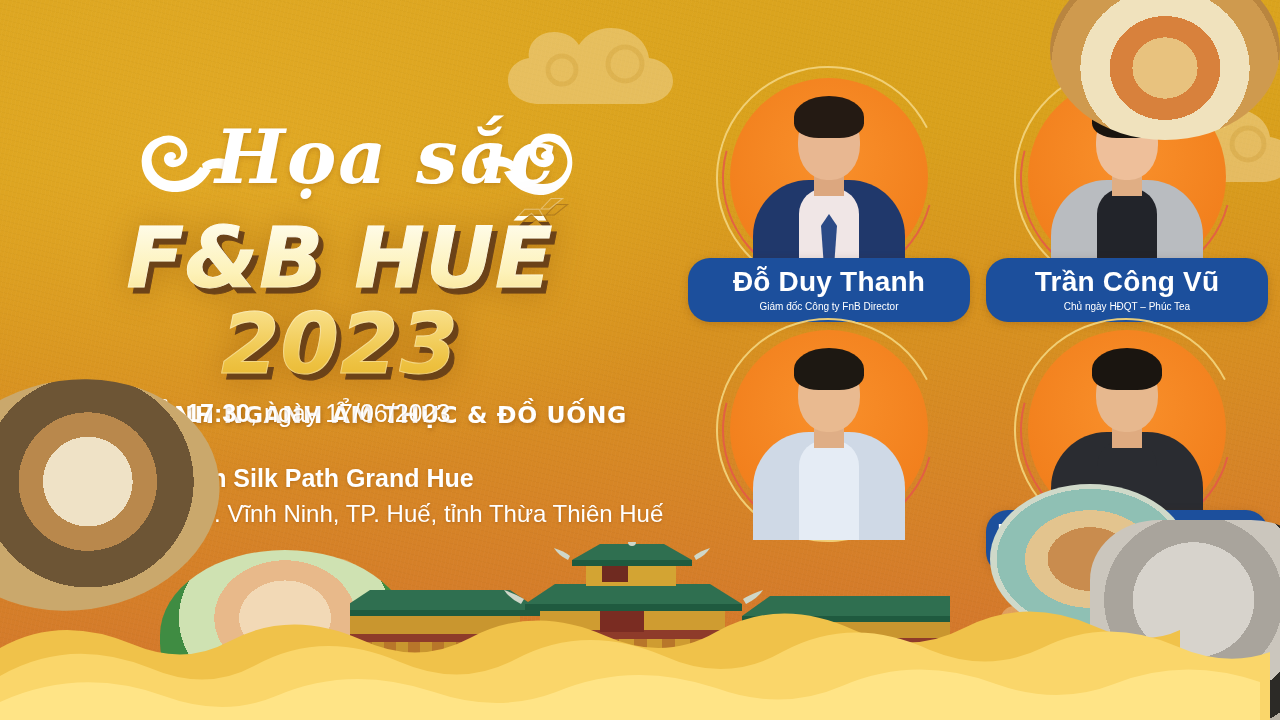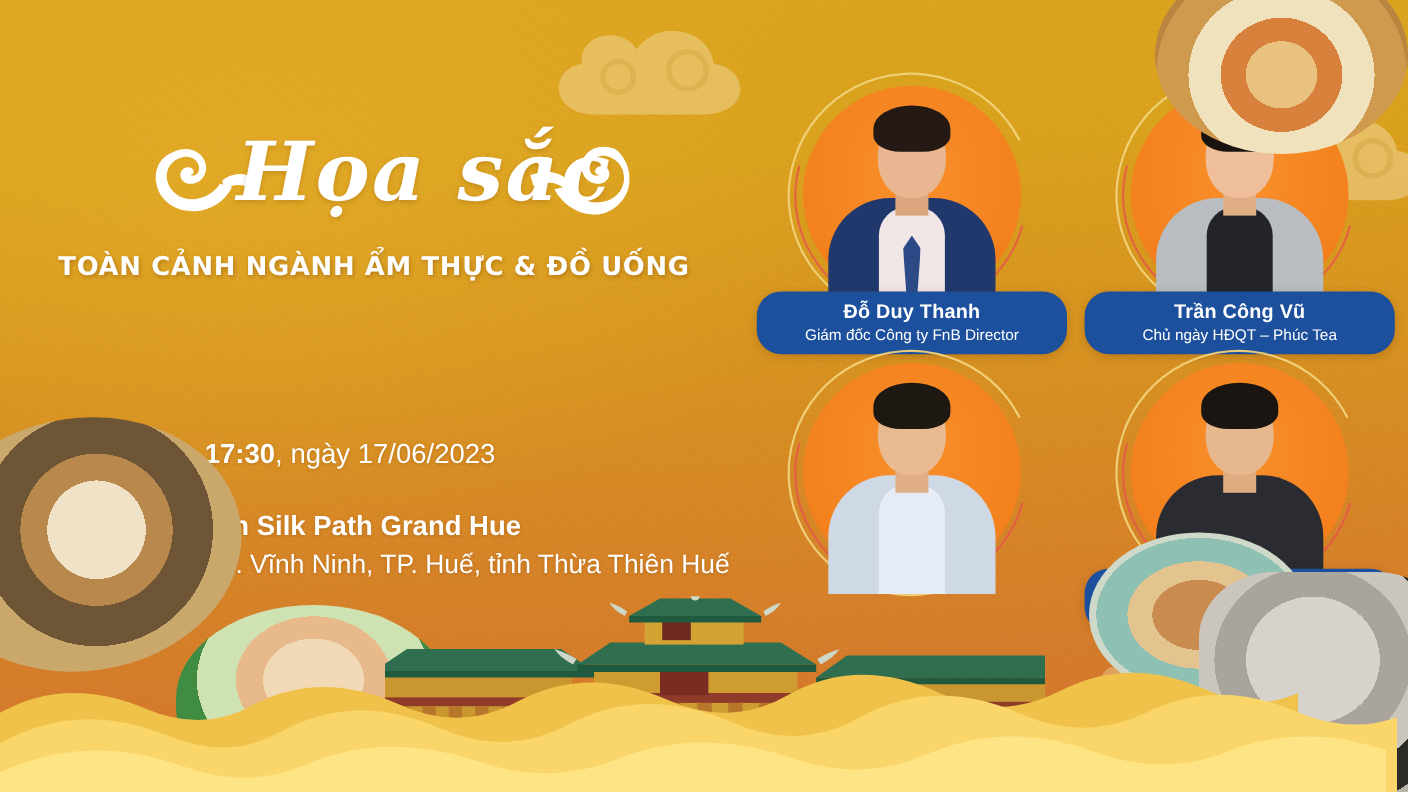--- a/index.html
+++ b/index.html
@@ -113,22 +113,22 @@
   }
   .ph-tie{
     position:absolute; left:50%; transform:translateX(-50%); bottom:0;
     width:16px; height:74px; background:#2b4a86; clip-path:polygon(50% 0,100% 16%,72% 100%,28% 100%,0 16%);
   }
   .sp-badge{
     position:absolute; left:0; bottom:0; width:282px;
     background:#1c4f9c; border-radius:22px; padding:8px 10px 9px;
     text-align:center; box-shadow:0 2px 8px rgba(80,40,0,.22);
   }
-  .sp-name{ color:#fff; font-size:18px; font-weight:bold; line-height:1.15; letter-spacing:.2px; }
-  .sp-role{ color:#fff; font-size:14px; font-weight:normal; margin-top:3px; line-height:1.2; }
+  .sp-name{ color:#fff; font-size:28px; font-weight:bold; line-height:1.15; letter-spacing:.2px; }
+  .sp-role{ color:#fff; font-size:10px; font-weight:normal; margin-top:3px; line-height:1.2; }
   
   .cloud{ position:absolute; pointer-events:none; }
   .cloud svg{ display:block; }
   
   .palace{ position:absolute; left:350px; bottom:28px; width:600px; height:150px; pointer-events:none; }
   .food{ position:absolute; pointer-events:none; border-radius:50%; }
   .f1{ left:-70px; bottom:110px; width:290px; height:230px;
        background:radial-gradient(circle at 55% 45%,#efe2c6 0 22%,#b9884c 22% 34%,#6d5535 34% 52%,#caa86c 52% 72%,#2f7a3a 72% 84%,#c79a55 84% 100%);
        border-radius:50%; transform:rotate(-8deg); }
   .f2{ left:160px; bottom:0px; width:250px; height:170px;
@@ -194,20 +194,21 @@
         </svg>
       </div>
       <div class="script">Họa sắc</div>
       <div class="swirl r">
         <svg width="100" height="76" viewBox="0 0 100 76">
           <path fill="#ffffff" d="M80 10c-13-6-28-1-31 12-2 9 4 18 13 19 6 1 12-3 12-9 0-4-3-7-7-7-3 0-6 2-6 5 0 2 2 3 4 3-5 2-9-1-9-6 0-8 8-13 16-11 11 3 17 13 15 24-3 14-18 21-32 17-9-3-15-8-19-14l-12 3c7 13 19 22 35 23 16 1 31-12 33-28 2-15-6-26-12-31z"></path>
           <path fill="#ffffff" d="M34 36c-6-5-15-7-24-5l-8 2 3 10 7-2c9-2 16 0 20 4z"></path>
         </svg>
       </div>
     </div>
+    <div class="title-main">F&amp;B HUẾ 2023</div>
     <div class="subtitle">TOÀN CẢNH NGÀNH ẨM THỰC &amp; ĐỒ UỐNG</div>
   </div>
 
   <div class="info">
 
     <div class="info-row">
       <div class="info-ico">
         <svg width="38" height="40" viewBox="0 0 38 40">
           <rect x="3" y="7" width="32" height="30" rx="4" fill="none" stroke="#fff" stroke-width="2.6"></rect>
           <path d="M6 2v6M11 2v6M16 2v6M22 2v6M27 2v6M32 2v6" stroke="#fff" stroke-width="2.4" stroke-linecap="round"></path>

